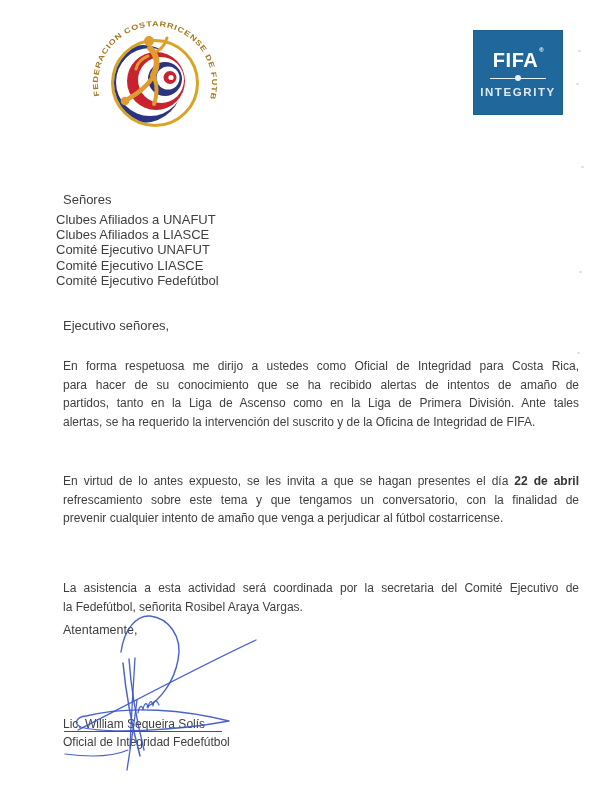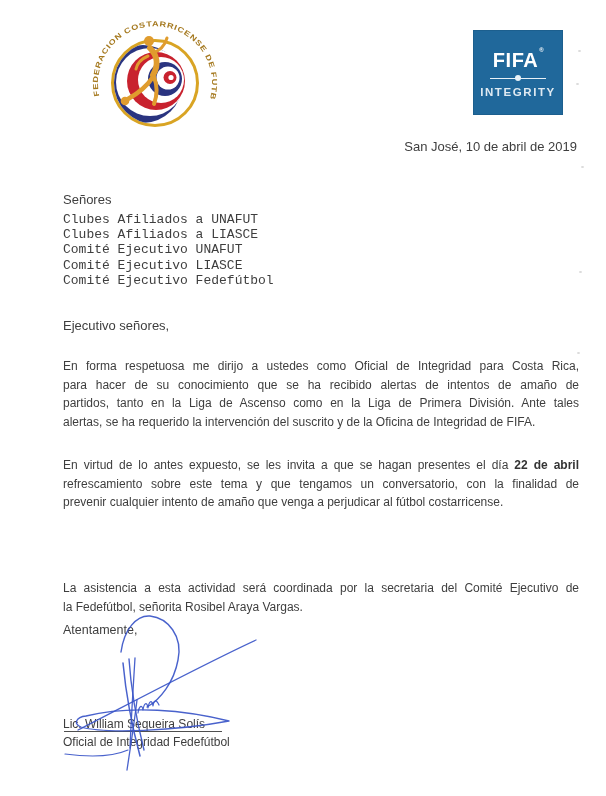--- a/index.html
+++ b/index.html
@@ -18,24 +18,24 @@
   }
   .fifa-brand{font-weight:bold;font-size:20px;line-height:1;letter-spacing:.5px;margin-top:2px;}
   .fifa-brand .reg{font-size:6px;font-weight:bold;vertical-align:top;position:relative;top:-3px;left:1px;}
   .fifa-divider{position:relative;width:56px;height:1px;background:#e8f1f7;margin:8px 0 7px;}
   .fifa-divider .dot{position:absolute;left:50%;top:50%;transform:translate(-50%,-50%);
     width:6px;height:6px;border-radius:50%;background:#e8f1f7;}
   .fifa-program{font-size:11.5px;letter-spacing:1.6px;font-weight:700;color:#dfeaf2;}
   
   .date{position:absolute;left:63px;top:139px;width:514px;text-align:right;font-size:13px;}
   .salutation{position:absolute;left:63px;top:192px;font-size:13px;}
-  .recipient-list{position:absolute;left:63px;top:212px;font-size:13px;line-height:15.2px;font-family:Liberation Mono, monospace;}
+  .recipient-list{position:absolute;left:56px;top:212px;font-size:13px;line-height:15.2px;}
   .greeting{position:absolute;left:63px;top:318px;font-size:13px;}
   .para{position:absolute;left:63px;width:516px;font-size:12px;line-height:18.6px;}
-  #para0{top:357px;} #para1{top:456px;} #para2{top:579px;}
+  #para0{top:357px;} #para1{top:472px;} #para2{top:579px;}
   .pline{text-align:justify;text-align-last:justify;}
   .pline.last{text-align-last:left;}
   .pline b{font-weight:bold;color:#343434;}
   .valediction{position:absolute;left:63px;top:623px;font-size:12.5px;}
   .sig-line{position:absolute;left:64px;top:731px;width:158px;height:1.3px;background:#4f4f4f;}
   .signer{position:absolute;left:63px;top:716px;font-size:12px;line-height:17.5px;}
   
   .signature{position:absolute;left:55px;top:600px;width:215px;height:180px;z-index:3;pointer-events:none;}
   .signature path{fill:none;stroke-linecap:round;stroke-linejoin:round;opacity:.92;}
   
@@ -79,21 +79,20 @@
   </svg>
 
   <div class="fifa-badge">
     <div class="fifa-brand"><span>FIFA</span><sup class="reg">®</sup></div>
     <div class="fifa-divider">
         <span class="dot"></span>
       </div>
     <div class="fifa-program">INTEGRITY</div>
   </div>
 
-  <div class="date">San José, 10 de abril de 2019</div>
 
   <div class="salutation">Señores</div>
   <div class="recipient-list">
       <div>Clubes Afiliados a UNAFUT</div>
       <div>Clubes Afiliados a LIASCE</div>
       <div>Comité Ejecutivo UNAFUT</div>
       <div>Comité Ejecutivo LIASCE</div>
       <div>Comité Ejecutivo Fedefútbol</div>
     </div>
 

